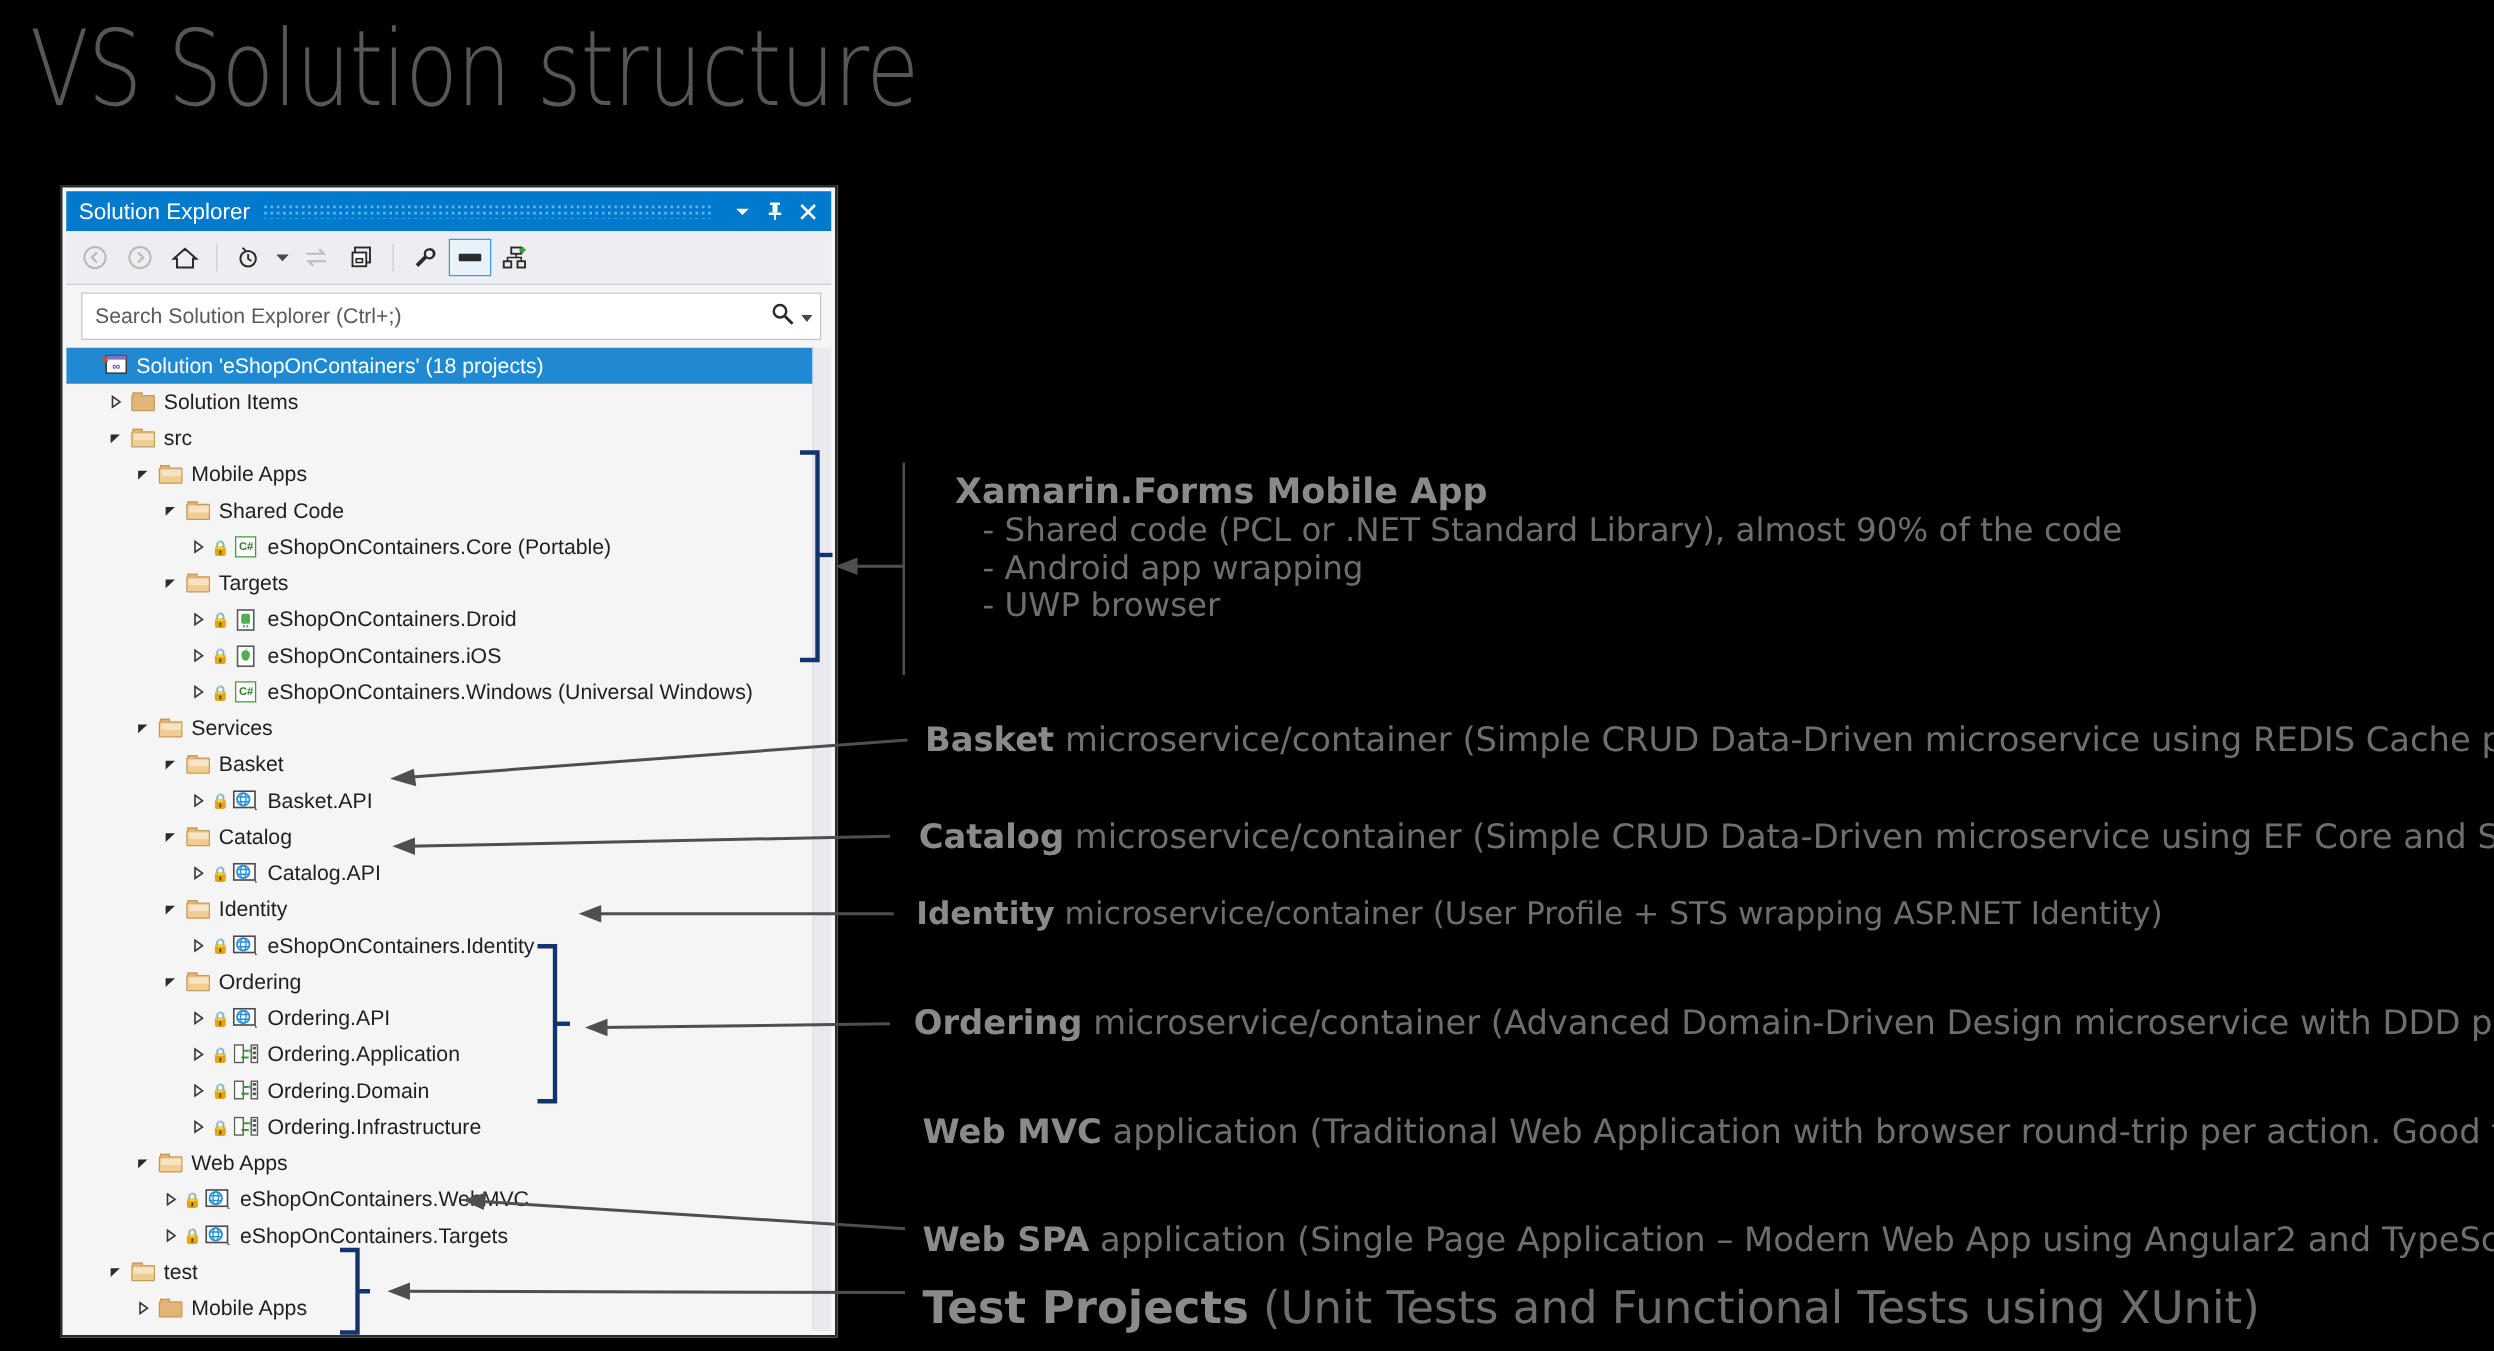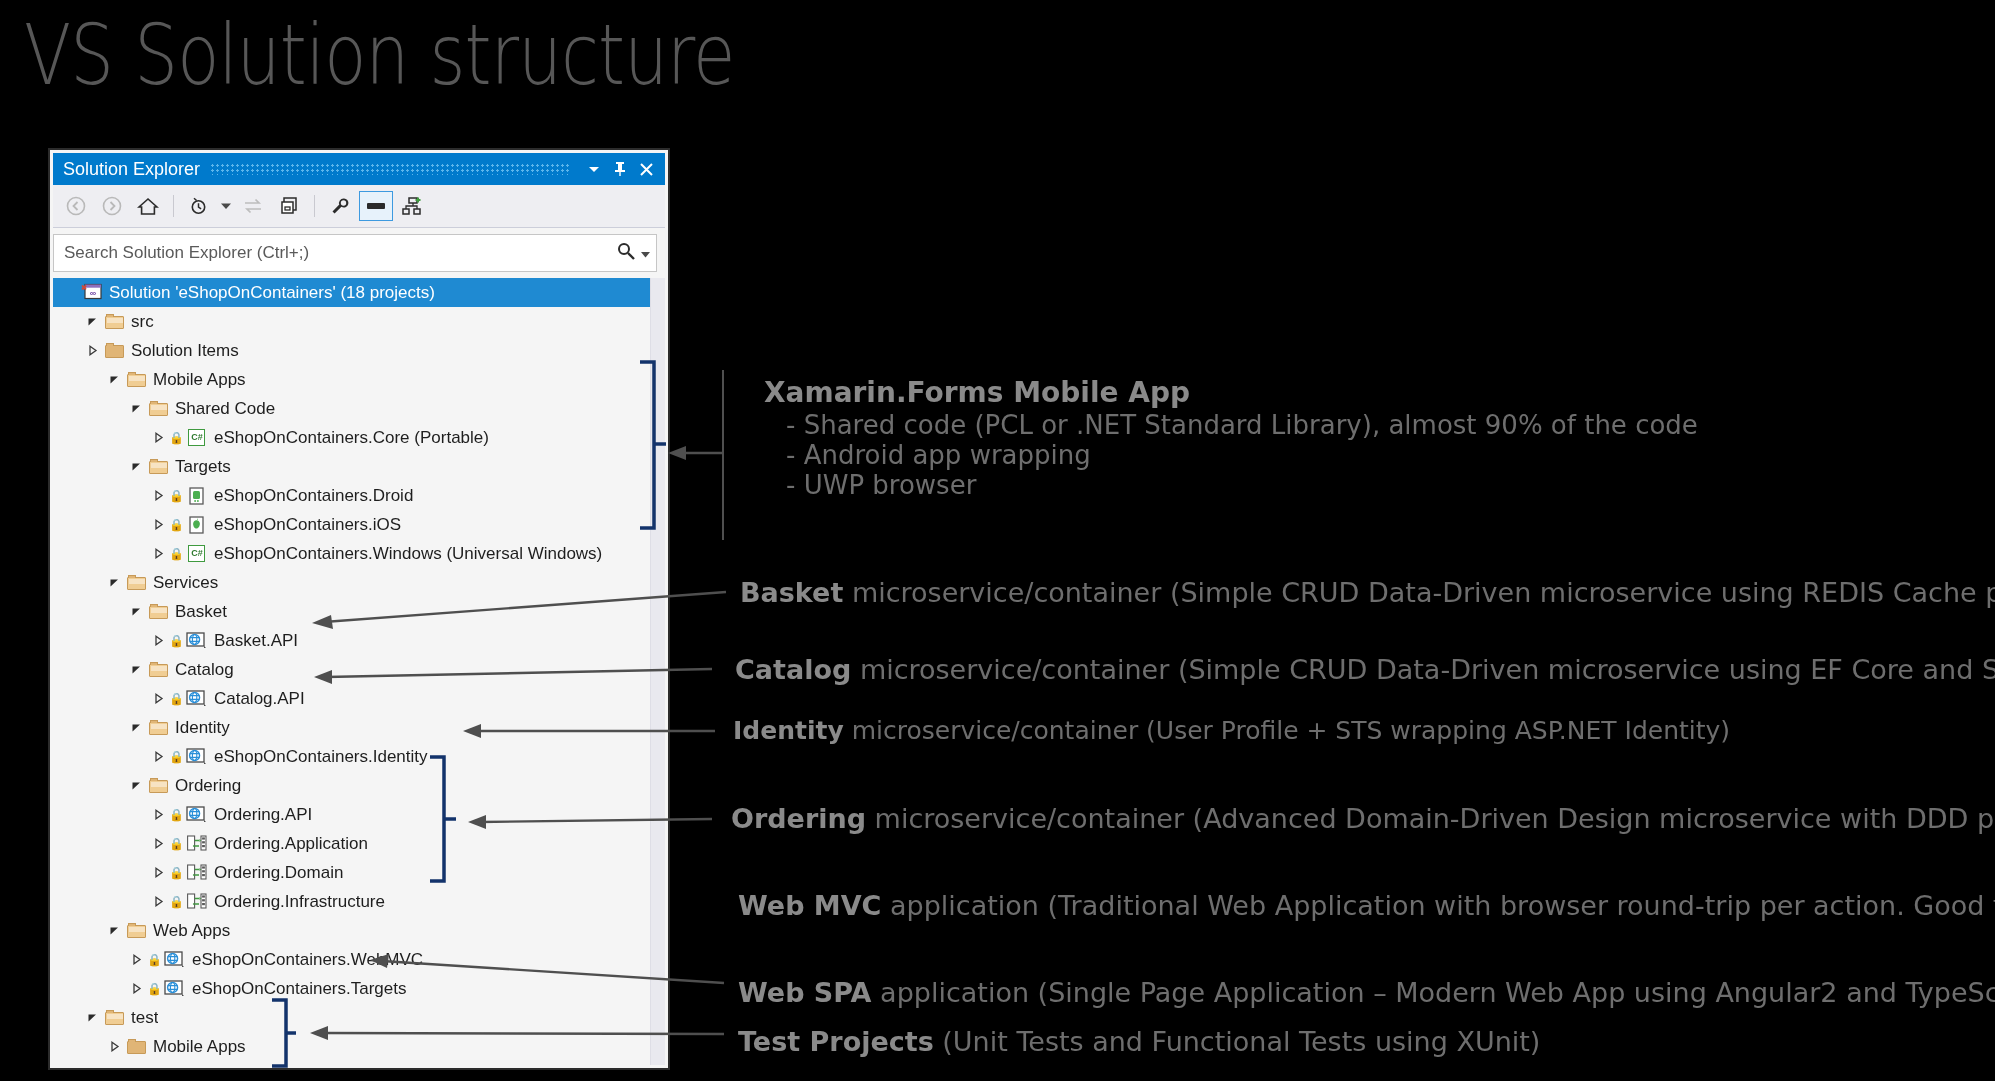--- a/index.html
+++ b/index.html
@@ -32,21 +32,21 @@
   .tbtn{width:26px;height:26px;display:flex;align-items:center;justify-content:center;
         color:#fff;font-size:16px;line-height:1;}
   .tbtn svg{display:block;}
 
   .se-toolbar{height:42px;background:#eeeef2;border-bottom:1px solid #ccceda;
               display:flex;align-items:center;gap:2px;padding:0 6px;flex:0 0 auto;}
   .tb-ico{width:34px;height:30px;display:flex;align-items:center;justify-content:center;}
   .tb-sep{width:1px;height:22px;background:#c9c9d0;margin:0 6px;}
   .tb-active{border:1px solid #3d9ae0;background:#e7f2fb;box-sizing:border-box;}
 
-  .se-search{height:36px;margin:6px 8px 2px 0;background:#fff;border:1px solid #c6c6c6;
+  .se-search{height:36px;margin:6px 8px 2px 12px;background:#fff;border:1px solid #c6c6c6;
              display:flex;align-items:center;padding:0 6px 0 10px;flex:0 0 auto;}
   .se-search-ph{flex:1;color:#5a5a5a;font-size:17px;}
 
   .se-tree{flex:1;position:relative;overflow:hidden;margin-top:4px;}
   .scrollstrip{position:absolute;right:0;top:0;width:14px;height:100%;
                background:#e9e9ef;border-left:1px solid #dedee6;}
 
   .row{height:29px;display:flex;align-items:center;white-space:nowrap;font-size:17px;}
   .row.sel{background:#1f8ad2;color:#fff;margin-right:14px;}
   .tw{width:22px;display:flex;align-items:center;justify-content:center;flex:0 0 22px;}
@@ -201,43 +201,43 @@
               <text x="12" y="13" font-size="9" font-weight="bold" fill="#6b3fa0" text-anchor="middle" font-family="Liberation Sans">∞</text>
               <path d="M1 2.5l4 4M5 2.5l-4 4" stroke="#d04a3a" stroke-width="1.8"></path>
             </svg>
           </span>
           <span class="lbl">Solution 'eShopOnContainers' (18 projects)</span>
         </div>
         <div class="row">
           <span style="flex:0 0 28px"></span>
           <span class="tw">
             <svg width="11" height="11" viewBox="0 0 11 11">
+              <path d="M3 1.2 L9 5.5 L3 9.8 Z" fill="none" stroke="#3a3a3a" stroke-width="1.3"></path>
+            </svg>
+          </span>
+          <span class="ico">
+            <span class="folder">
+              <i></i>
+            </span>
+          </span>
+          <span class="lbl">Solution Items</span>
+        </div>
+        <div class="row">
+          <span style="flex:0 0 28px"></span>
+          <span class="tw">
+            <svg width="11" height="11" viewBox="0 0 11 11">
               <path d="M1.5 2.5 L9 2.5 L1.5 9.5 Z" fill="#2b2b2b"></path>
             </svg>
           </span>
           <span class="ico">
             <span class="folder open">
               <i></i>
             </span>
           </span>
           <span class="lbl">src</span>
-        </div>
-        <div class="row">
-          <span style="flex:0 0 28px"></span>
-          <span class="tw">
-            <svg width="11" height="11" viewBox="0 0 11 11">
-              <path d="M3 1.2 L9 5.5 L3 9.8 Z" fill="none" stroke="#3a3a3a" stroke-width="1.3"></path>
-            </svg>
-          </span>
-          <span class="ico">
-            <span class="folder">
-              <i></i>
-            </span>
-          </span>
-          <span class="lbl">Solution Items</span>
         </div>
         <div class="row">
           <span style="flex:0 0 50px"></span>
           <span class="tw">
             <svg width="11" height="11" viewBox="0 0 11 11">
               <path d="M1.5 2.5 L9 2.5 L1.5 9.5 Z" fill="#2b2b2b"></path>
             </svg>
           </span>
           <span class="ico">
             <span class="folder open">
@@ -658,21 +658,21 @@
 </div>
 
 <div class="ann" style="left:738px;top:890px;font-size:27px;">
   <span class="hd">Web MVC</span><span> application (Traditional Web Application with browser round-trip per action. Good for SEO)</span>
 </div>
 
 <div class="ann" style="left:738px;top:977px;font-size:27px;">
   <span class="hd">Web SPA</span><span> application (Single Page Application – Modern Web App using Angular2 and TypeScript)</span>
 </div>
 
-<div class="ann" style="left:738px;top:1026px;font-size:27px;">
+<div class="ann" style="left:738px;top:1026px;font-size:36px;">
   <span class="hd">Test Projects</span><span> (Unit Tests and Functional Tests using XUnit)</span>
 </div>
 
 <svg class="overlay">
   <g fill="none" stroke="#13336b" stroke-width="3.5">
 
     <path d="M640 362 h14 v166 h-14"></path>
     <path d="M654 444 h12"></path>
 
     <path d="M430 757 h14 v124 h-14"></path>

